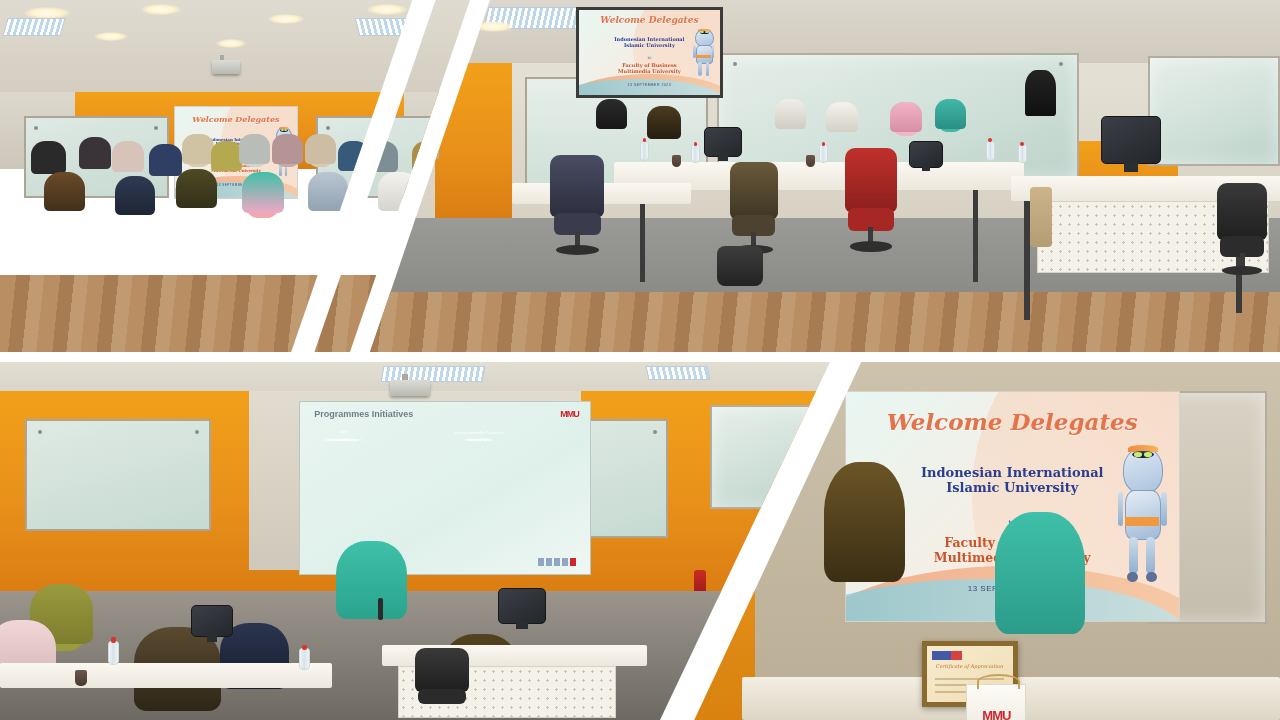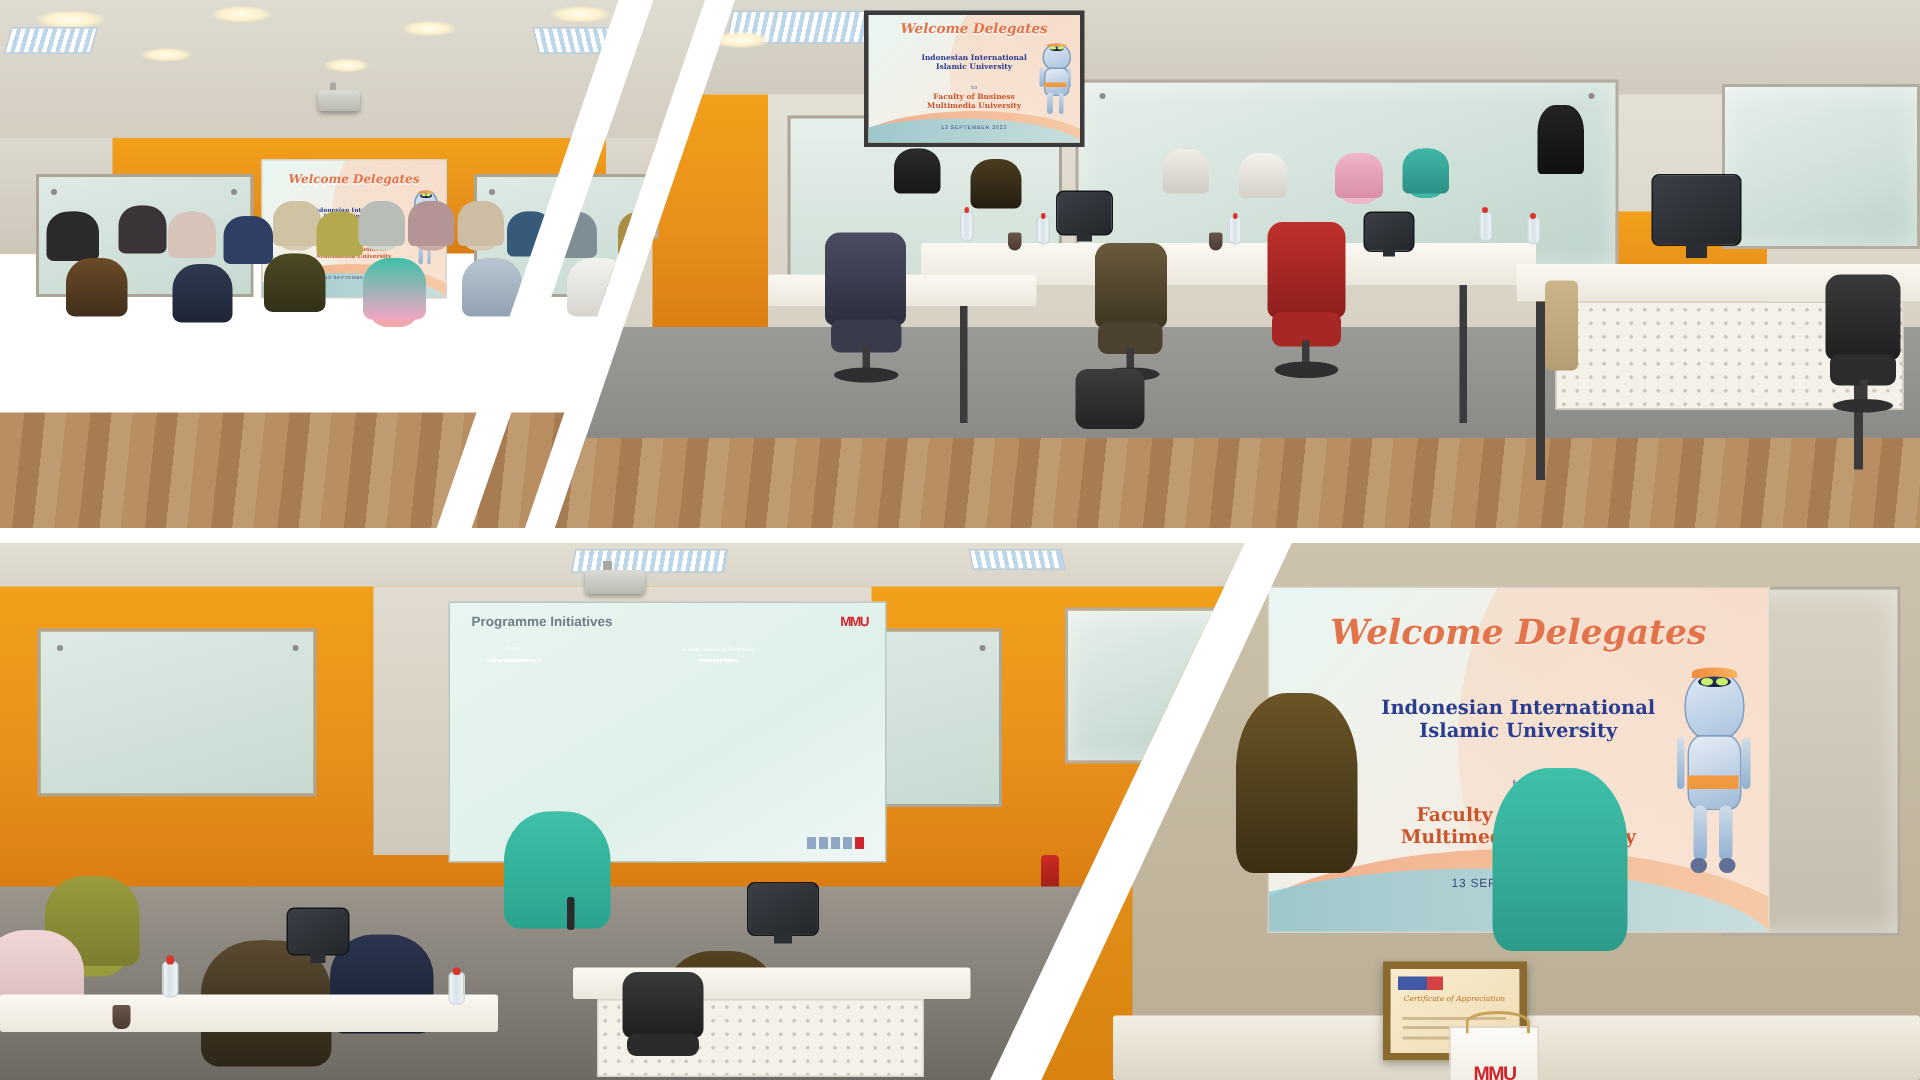--- a/index.html
+++ b/index.html
@@ -436,21 +436,21 @@
         </div>
         <div class="glassboard" style="left:62%;top:16%;width:18%;height:32%;">
           <i class="board-screw" style="left:6%;top:8%;"></i>
             <i class="board-screw" style="right:6%;top:8%;"></i>
         </div>
         <div class="whiteboard" style="right:2%;top:12%;width:12%;height:28%;"></div>
         <div class="projector" style="left:47%;top:5%;width:40px;height:16px;"></div>
         <div class="extinguisher" style="right:15%;top:58%;width:12px;height:32px;"></div>
 
         <div class="si-slide" style="left:36%;top:11%;width:35%;height:48%;">
-          <div class="si-title" style="font-size:9px;">Programme Initiatives</div>
+          <div class="si-title" style="font-size:9px;">Programmes Initiatives</div>
           <div class="si-logo" style="font-size:9px;">
             <span>MMU</span>
           </div>
           <div class="si-col" style="left:5%;">
             <div class="si-row">
               <div class="si-chip" style="background:#b2956a;font-size:3.6px;">Cadet</div>
               <div class="si-arrow" style="font-size:2.8px;">Industry engagement to recruit talent early</div>
             </div>
             <div class="si-row">
               <div class="si-chip" style="background:#e0795a;font-size:3.6px;">Character Building</div>

